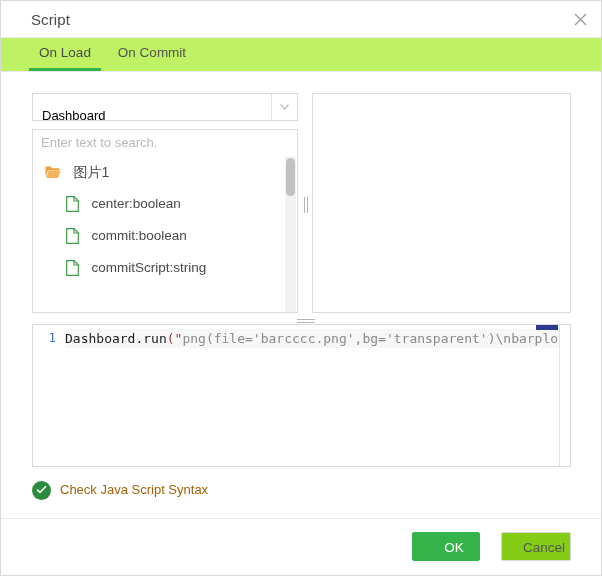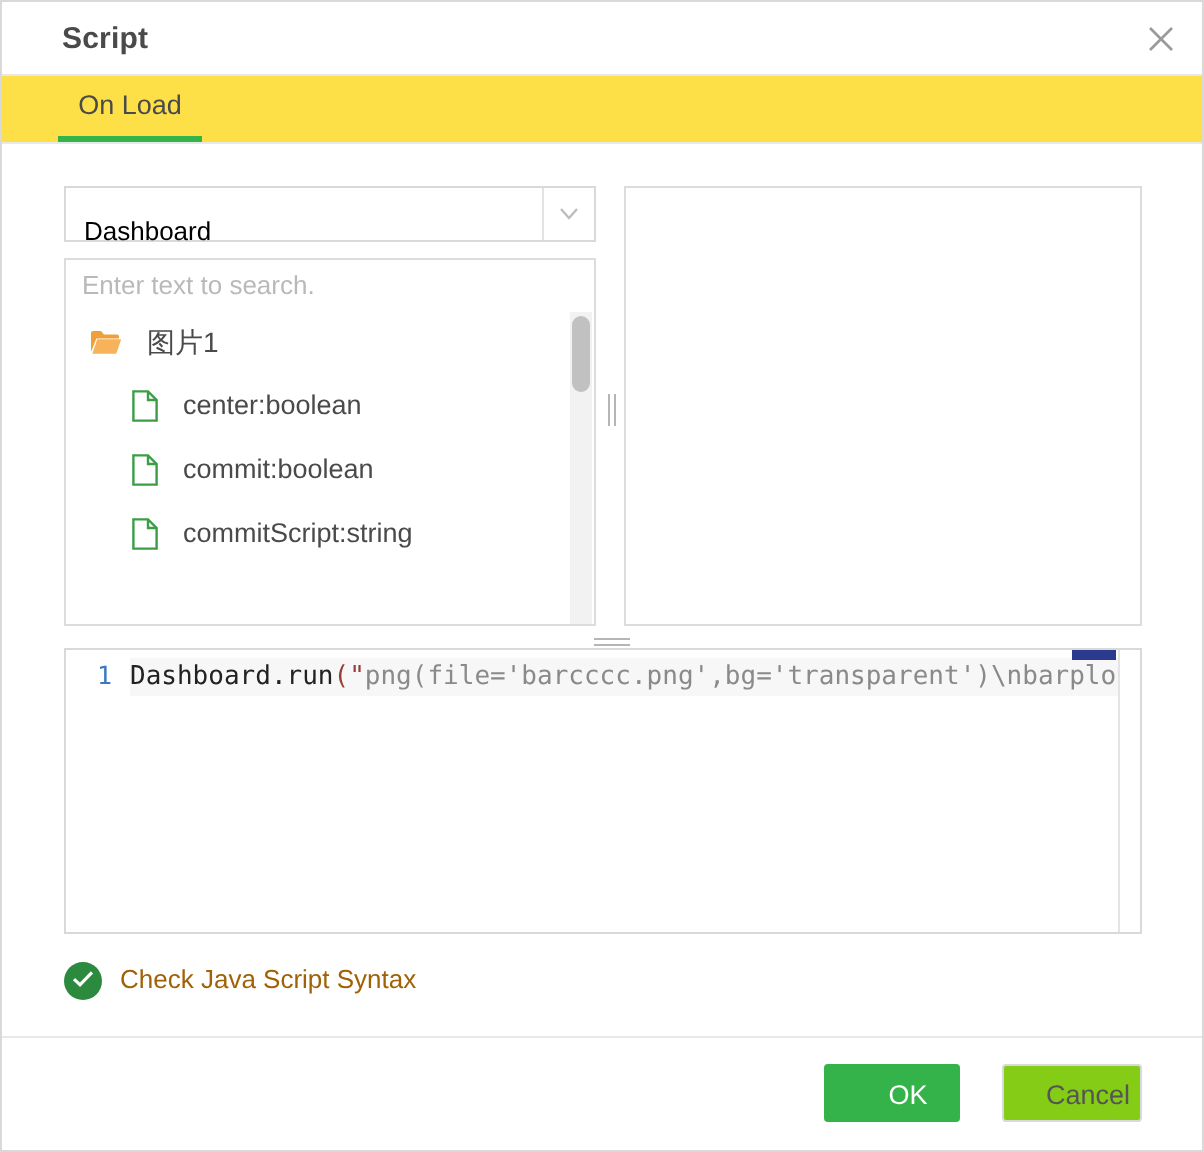--- a/index.html
+++ b/index.html
@@ -31,40 +31,39 @@
     border-bottom: 1px solid #e8e8e8;
     background: #ffffff;
   }
   .title-text {
     position: absolute;
     left: 30px;
     top: 10px;
     font-size: 15px;
     color: #4a4a4a;
     letter-spacing: .1px;
-    font-weight: bold;
   }
   .close-btn {
     position: absolute;
     right: 8px;
     top: 7px;
     width: 26px;
     height: 24px;
     cursor: pointer;
   }
   .close-btn svg { display:block; margin: 5px auto; }
 
   
   .tabbar {
     position: absolute;
     left: 0; top: 37px;
     width: 100%;
     height: 33px;
     border-bottom: 1px solid #e8e8e8;
-    background: #fde047;
+    background: #bef264;
   }
   .tab {
     position: absolute;
     top: 0;
     height: 33px;
     line-height: 30px;
     font-size: 13.5px;
     color: #555555;
     text-align: center;
     cursor: pointer;
@@ -361,20 +360,21 @@
     <div class="close-btn">
       <svg width="13" height="13" viewBox="0 0 13 13" aria-hidden="true">
         <line x1="1" y1="1" x2="12" y2="12" stroke="#9a9a9a" stroke-width="1.3"></line>
         <line x1="12" y1="1" x2="1" y2="12" stroke="#9a9a9a" stroke-width="1.3"></line>
       </svg>
     </div>
   </div>
 
   <div class="tabbar">
     <div class="tab tab-onload active">On Load</div>
+    <div class="tab tab-oncommit">On Commit</div>
   </div>
 
   <div class="content">
 
     <div class="select-box">
       <span class="select-value">Dashboard</span>
       <span class="select-arrow-cell">
         <svg width="9" height="6" viewBox="0 0 9 6" aria-hidden="true">
           <polyline points="0.5,0.5 4.5,5 8.5,0.5" fill="none" stroke="#bdbdbd" stroke-width="1.2"></polyline>
         </svg>

